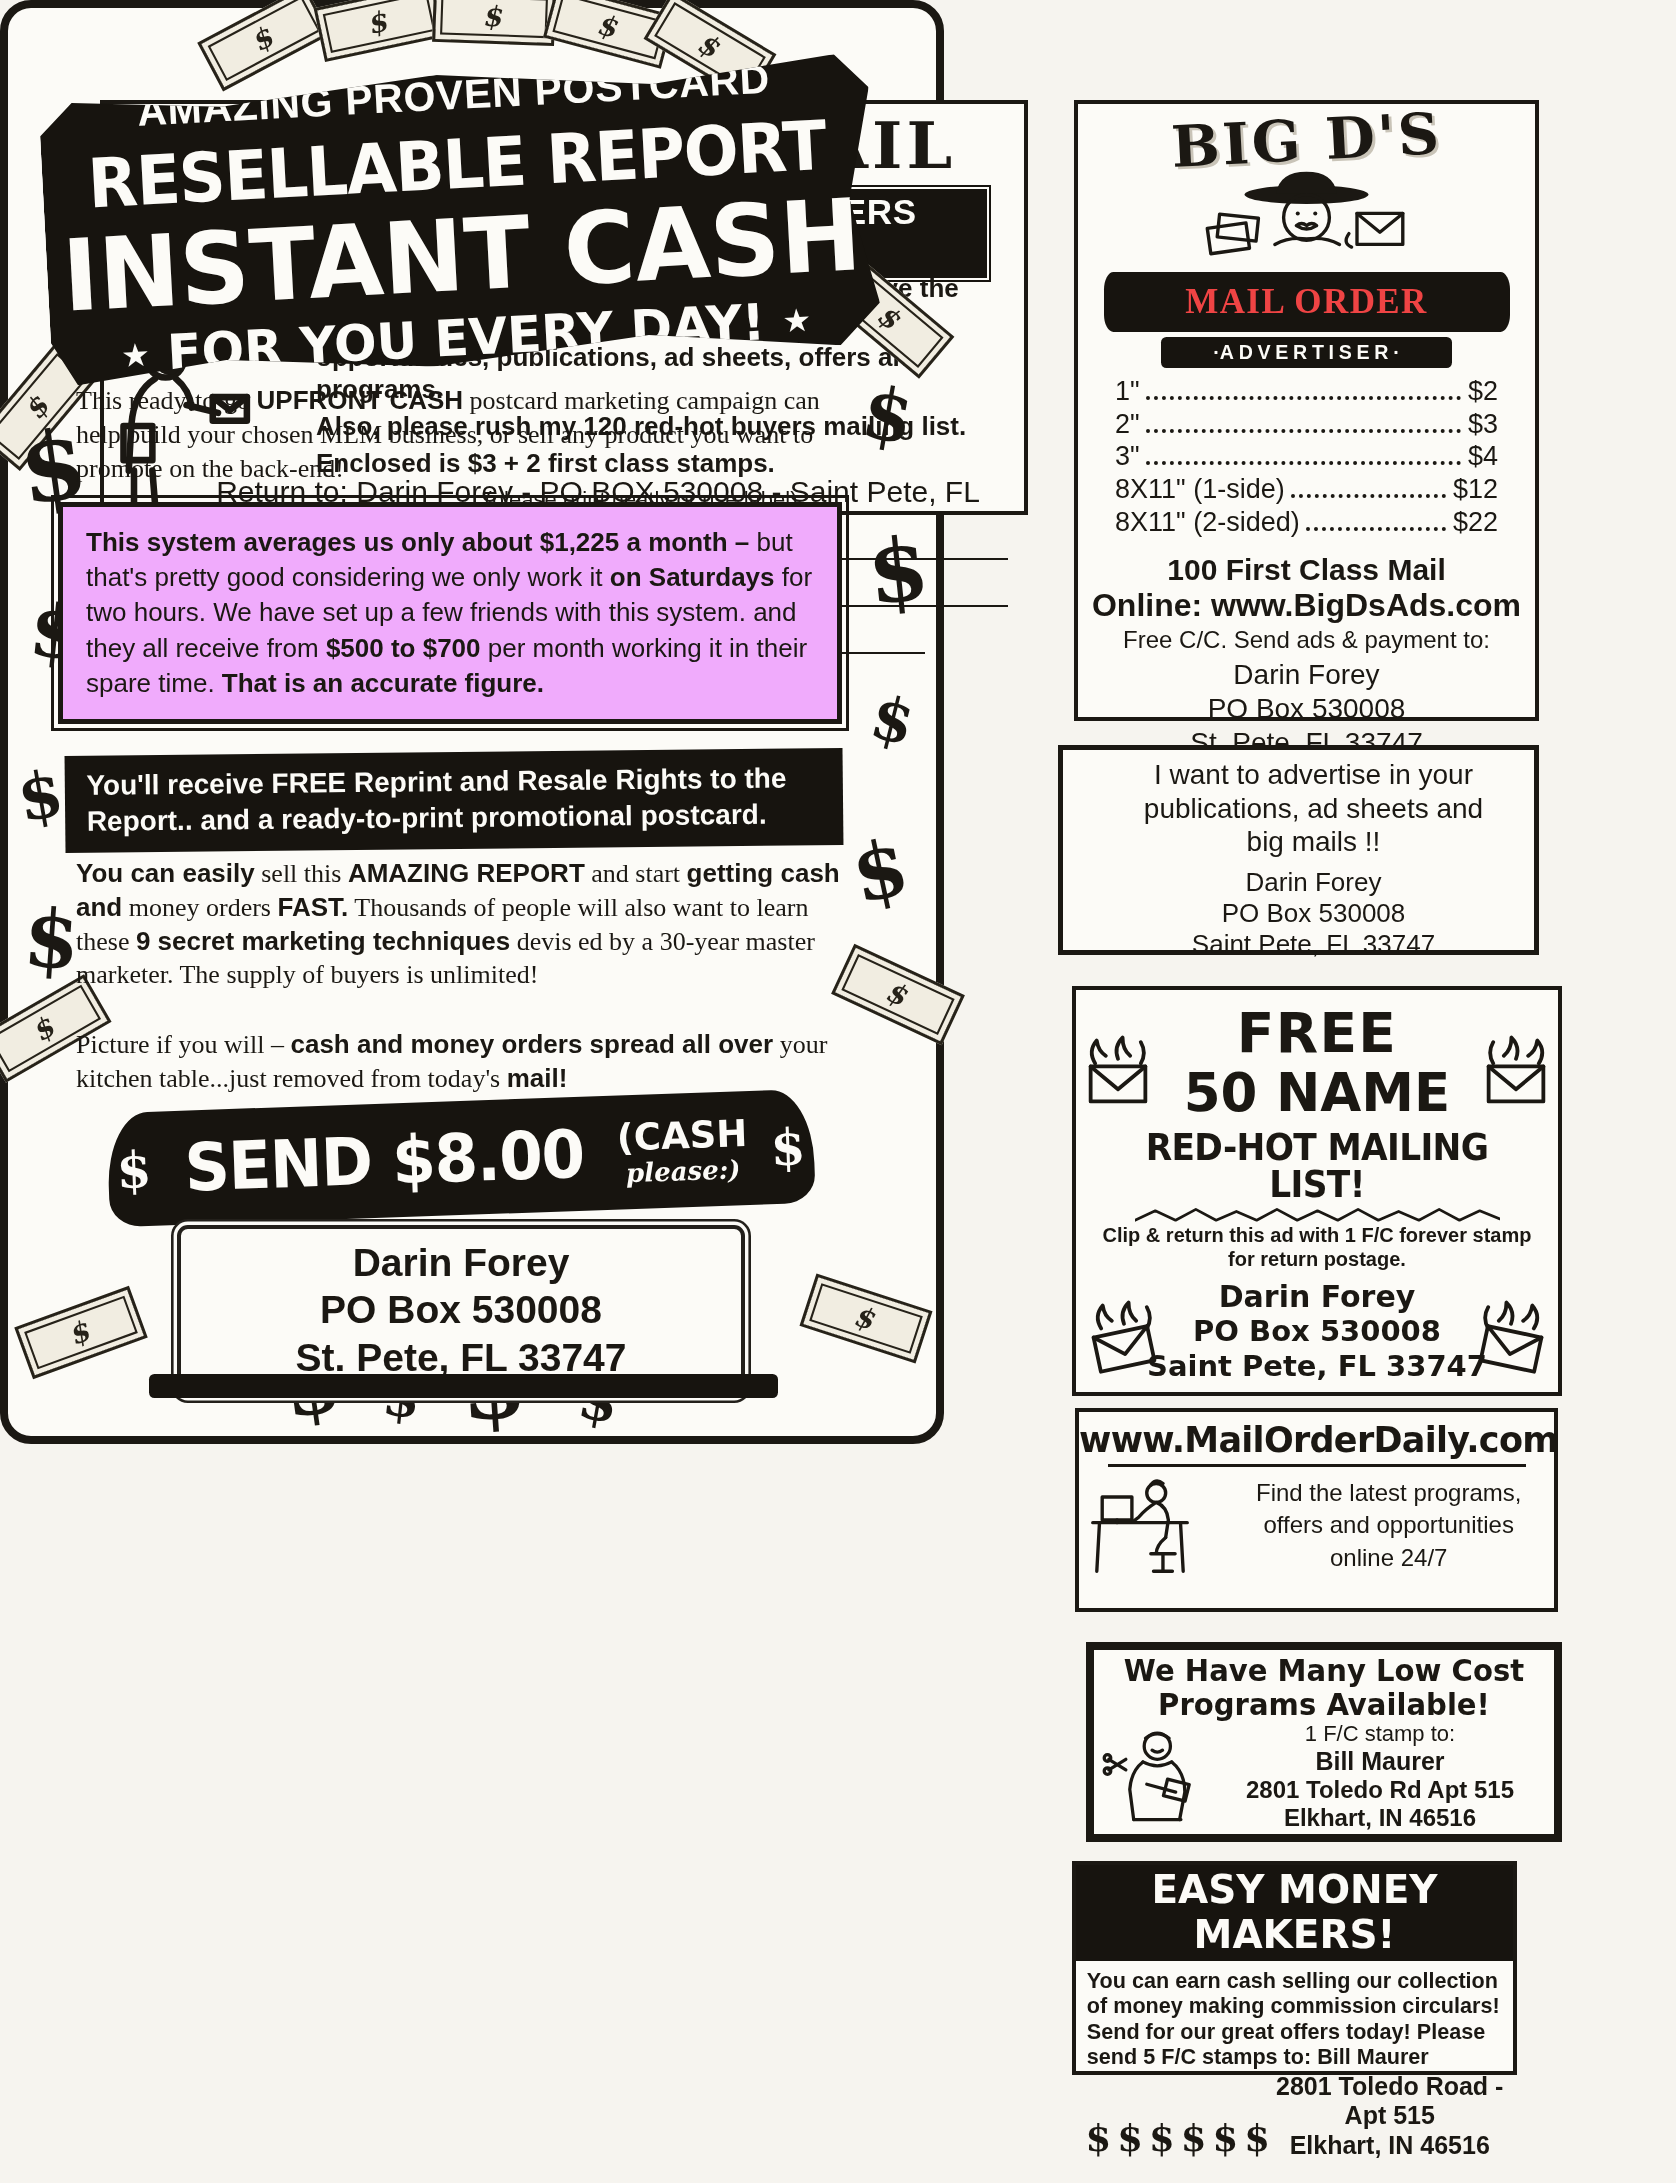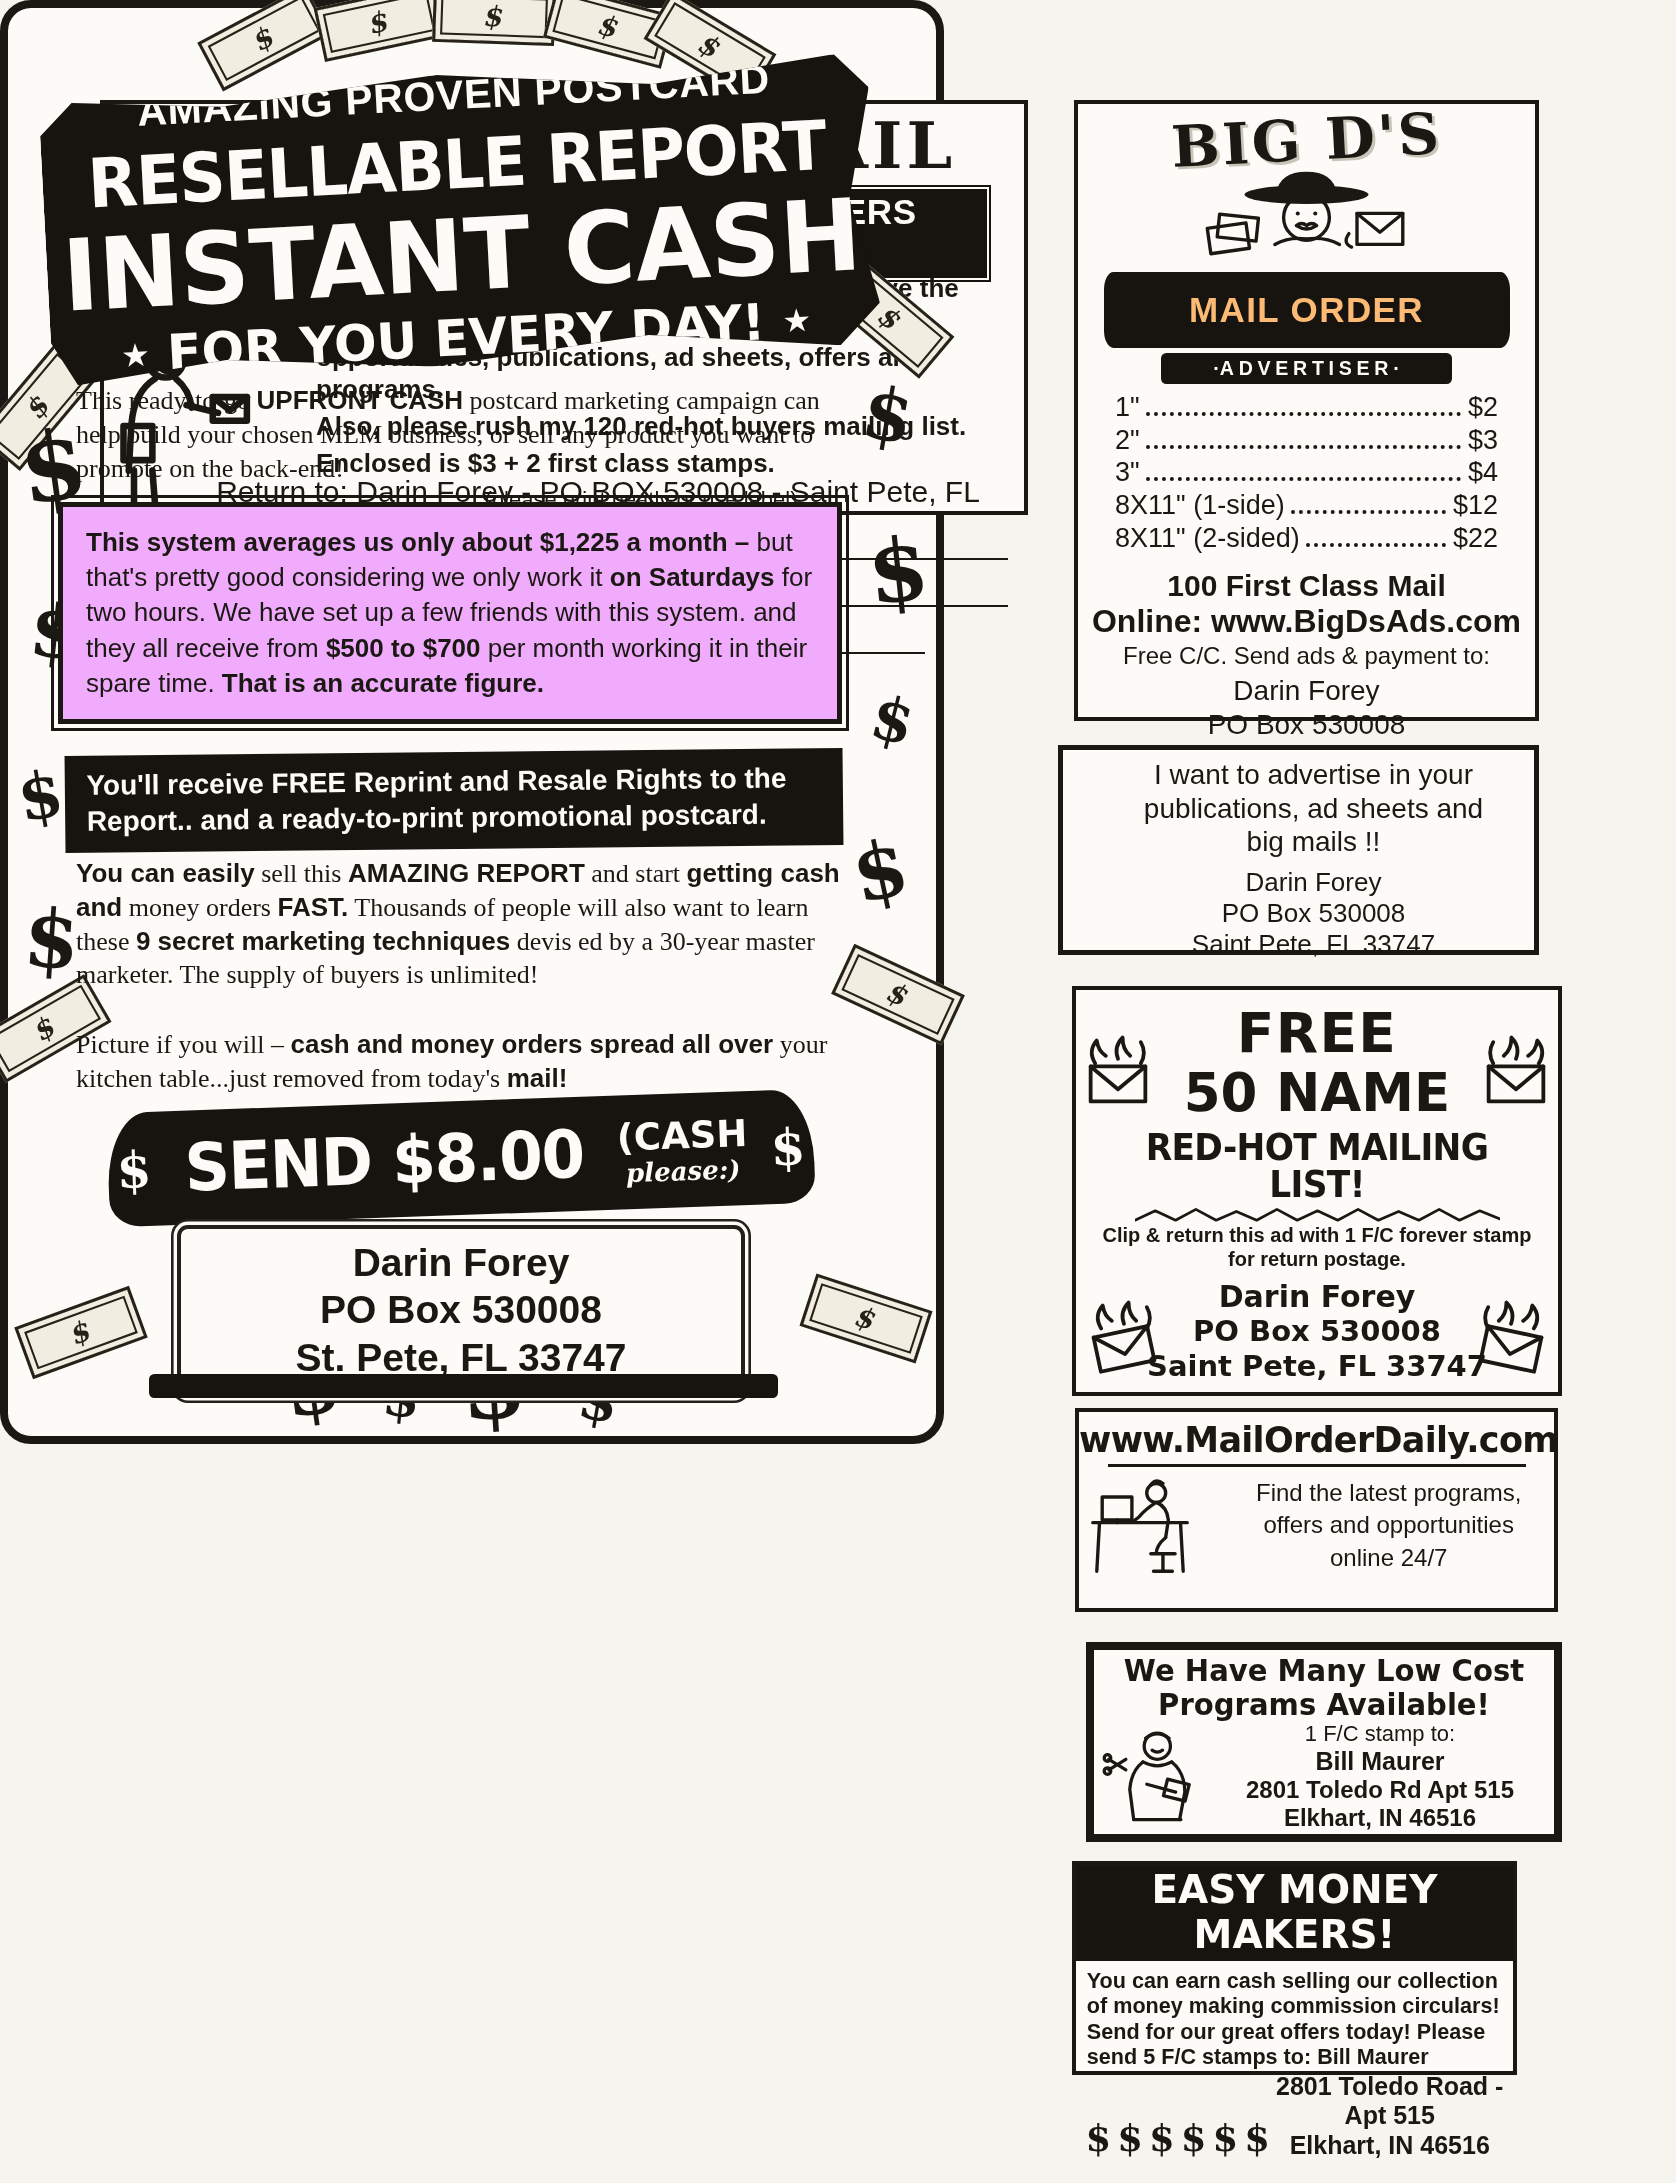--- a/index.html
+++ b/index.html
@@ -65,22 +65,22 @@
   .addr-panel{position:absolute;left:177px;top:1225px;width:568px;background:#fcfbf7;border:4px solid #23201b;
               border-radius:10.8px;box-shadow:0 0 0 3.4px #fcfbf7,0 0 0 6px #23201b;text-align:center;
               padding:9.5px 0 12px;box-sizing:border-box;font-weight:700;font-size:39px;line-height:1.22;}
   .under-band{position:absolute;left:149px;top:1374px;width:629px;height:24px;background:#17140f;border-radius:5.4px;}
 
   
   .bigd{left:1074px;top:100px;width:465px;height:621px;text-align:center;}
   .bigd-logo{margin-top:6.8px;font-family:"DejaVu Serif",serif;font-weight:800;font-size:57px;line-height:1;
              letter-spacing:2.7px;transform:rotate(-3deg);text-shadow:2.7px 2.7px 0 #c9c4b8;}
   .cowboy{width:223px;height:101px;margin:1.4px auto 0;display:block;}
-  .bigd-ribbon1{margin:1.4px auto 0;width:406px;background:#17140f;color:#fdba74;font-family:Liberation Sans, sans-serif;
-                font-weight:800;font-size:35px;line-height:1.2;border-radius:9.5px/17.6px;padding:17px 0;letter-spacing:1.4px;}
+  .bigd-ribbon1{margin:1.4px auto 0;width:406px;background:#17140f;color:#ef4444;font-family:Liberation Serif, serif;
+                font-weight:800;font-size:35px;line-height:1.2;border-radius:9.5px/17.6px;padding:9px 0;letter-spacing:1.4px;}
   .bigd-ribbon2{margin:5.4px auto 0;width:291px;background:#17140f;color:#fcfbf7;font-weight:700;font-size:19.6px;
                 letter-spacing:4.7px;padding:4px 0;border-radius:5.4px;}
   .bigd-ribbon2::before,.bigd-ribbon2::after{content:"·";letter-spacing:0;}
   .prices{width:383px;margin:8px auto 0;}
   .prow{display:flex;align-items:baseline;font-size:27px;line-height:1.05;margin-top:3.4px;}
   .pleader{flex:1;border-bottom:4px dotted #1b1813;margin:0 6.8px;height:20px;}
   .bigd-l1{font-weight:700;font-size:30px;margin-top:17px;}
   .bigd-l2{font-weight:700;font-size:32px;}
   .bigd-l3{font-size:24px;margin-top:1.4px;}
   .bigd-addr{font-size:28px;line-height:1.22;margin-top:4px;}

